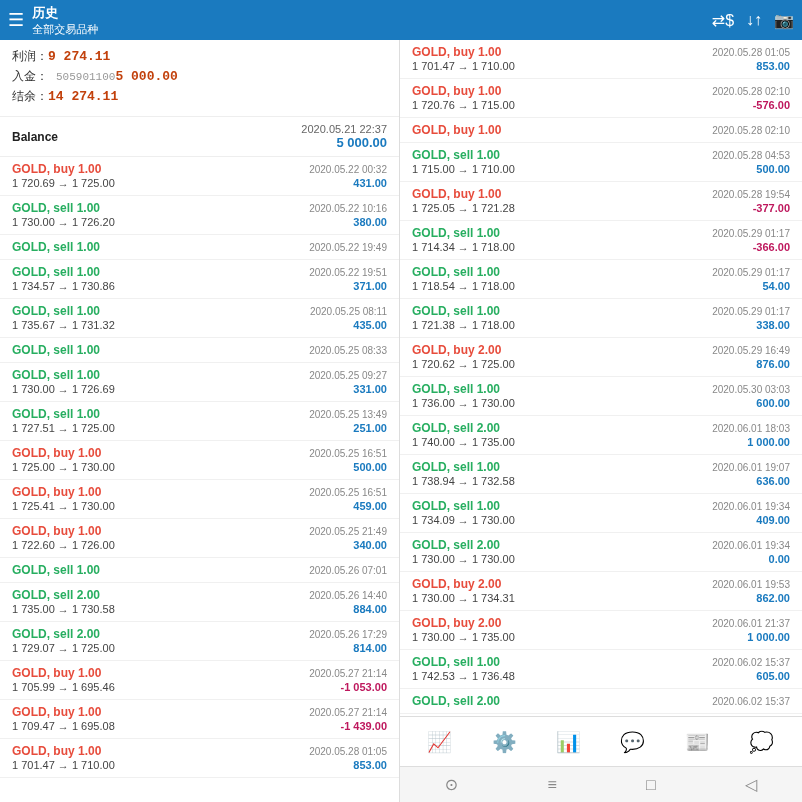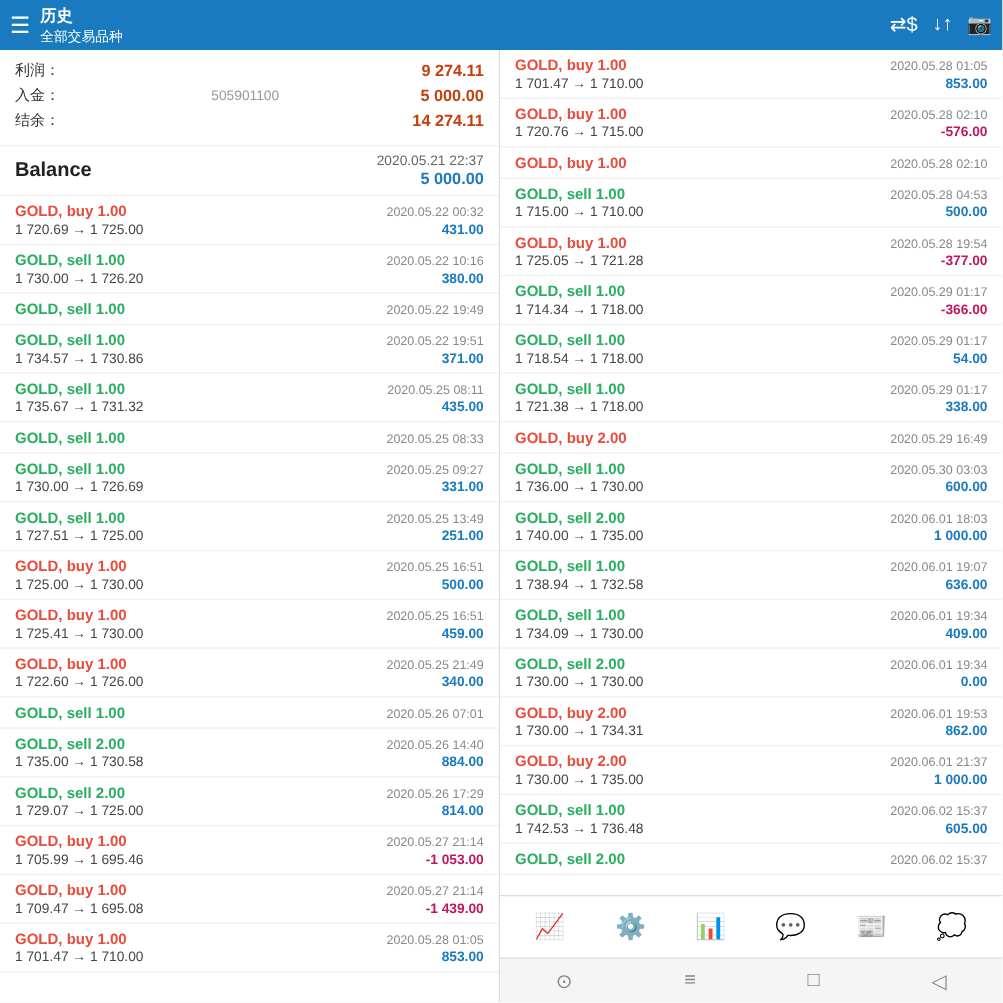--- a/index.html
+++ b/index.html
@@ -65,23 +65,24 @@
       flex-direction: column;
       border-right: 1px solid #ddd;
       overflow: hidden;
     }
     .summary-section {
       padding: 8px 12px;
       border-bottom: 1px solid #eee;
     }
     .summary-row {
       display: flex;
-      justify-content: space-between;
+      justify-content: flex-start;
       align-items: center;
       margin-bottom: 3px;
+      font-family: Liberation Mono, monospace;
     }
     .summary-label {
       color: #333;
       font-size: 12px;
     }
     .summary-value {
       color: #c2410c;
       font-size: 13px;
       font-weight: bold;
     }
@@ -91,21 +92,21 @@
     }
     .balance-section {
       padding: 6px 12px;
       display: flex;
       justify-content: space-between;
       align-items: center;
       border-bottom: 1px solid #eee;
     }
     .balance-label {
       font-weight: bold;
-      font-size: 16px;
+      font-size: 12px;
       color: #222;
     }
     .balance-date {
       color: #666;
       font-size: 11px;
       text-align: right;
     }
     .balance-amount {
       color: #1a7abf;
       font-weight: bold;
@@ -664,20 +665,28 @@
   </div>
           <div class="trade-item">
     <div class="trade-row">
       <div class="left-col">
         <span class="trade-type buy">GOLD, buy 2.00</span>
       </div>
       <div class="right-col">
         <span class="trade-date">2020.05.29 16:49</span>
       </div>
     </div>
+    <div class="trade-row">
+      <div class="left-col">
+        <span class="trade-prices">1 720.62 → 1 725.00</span>
+      </div>
+      <div class="right-col">
+        <span class="trade-profit positive">876.00</span>
+      </div>
+    </div>
   </div>
           <div class="trade-item">
     <div class="trade-row">
       <div class="left-col">
         <span class="trade-type sell">GOLD, sell 1.00</span>
       </div>
       <div class="right-col">
         <span class="trade-date">2020.05.30 03:03</span>
       </div>
     </div>

